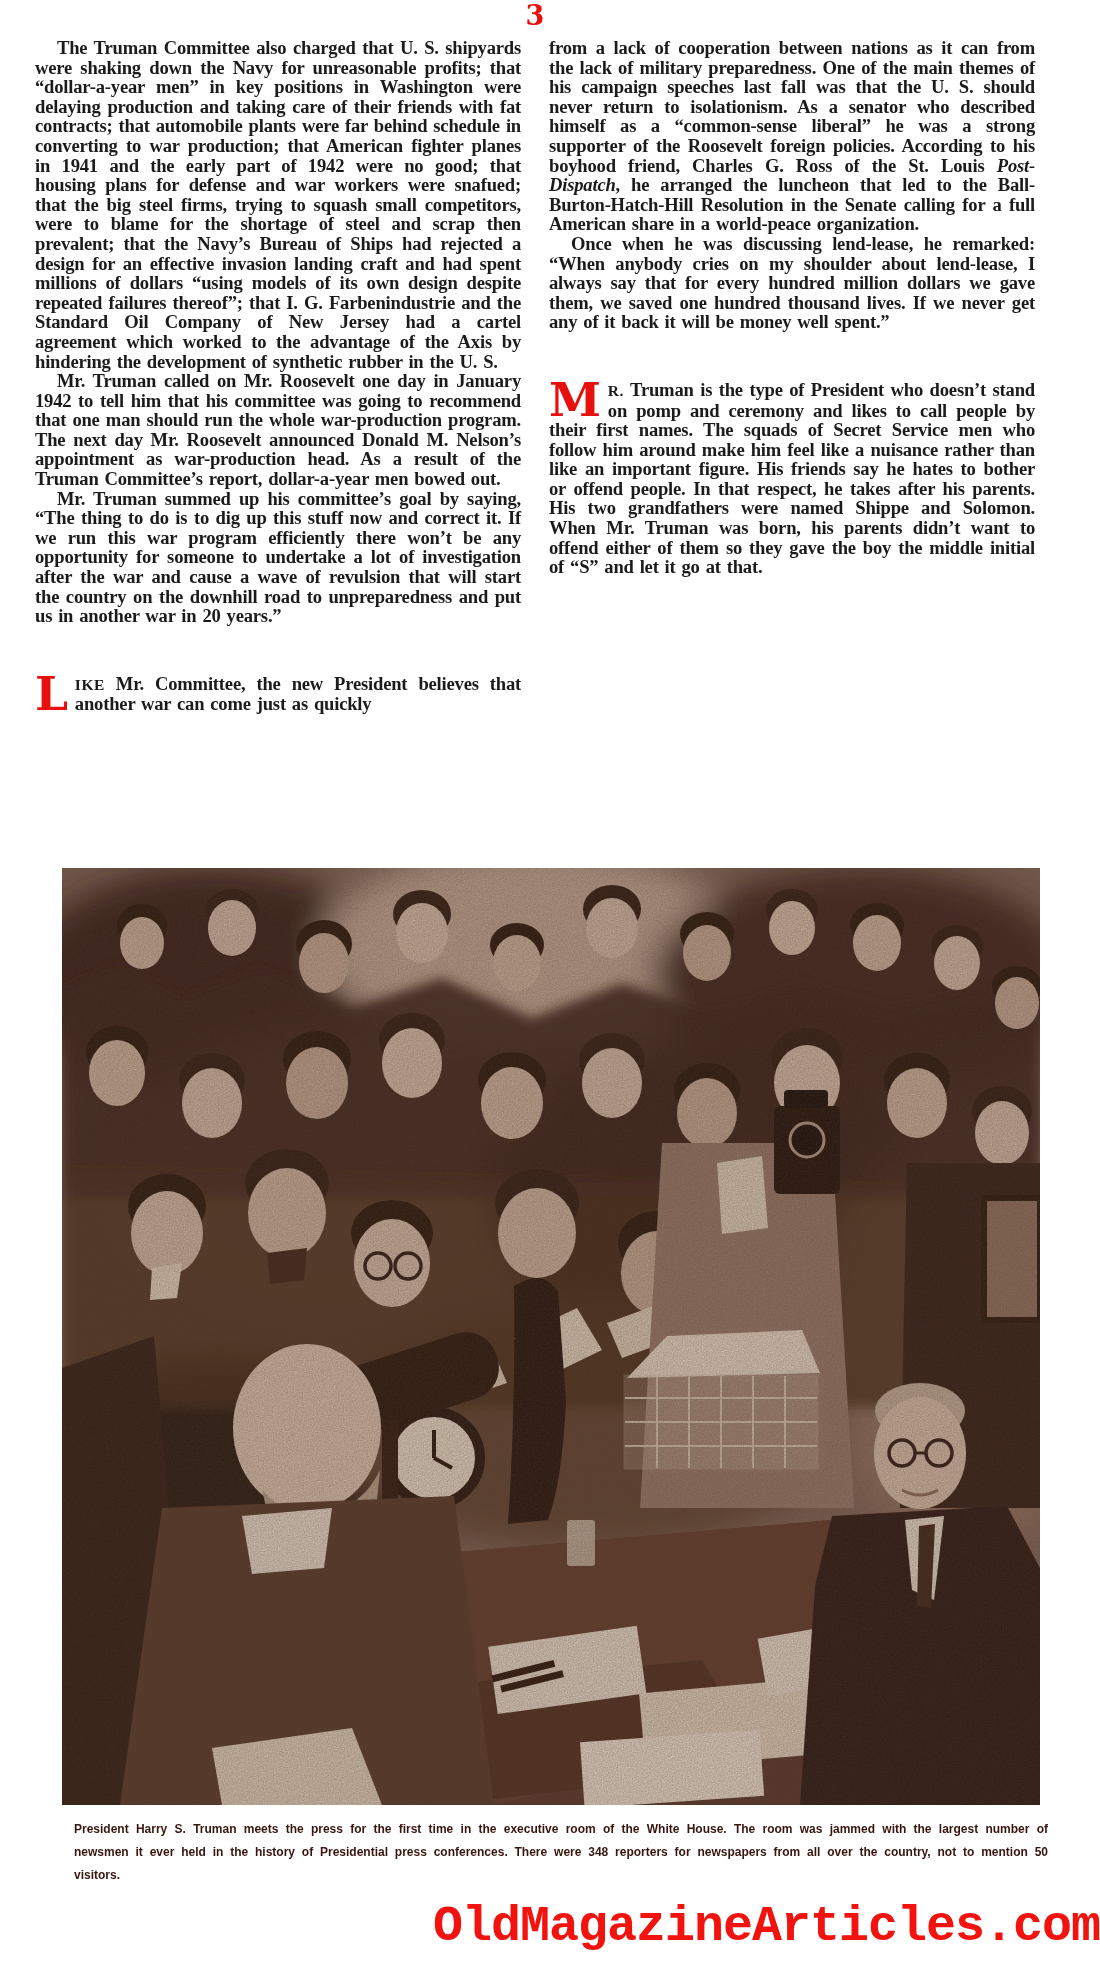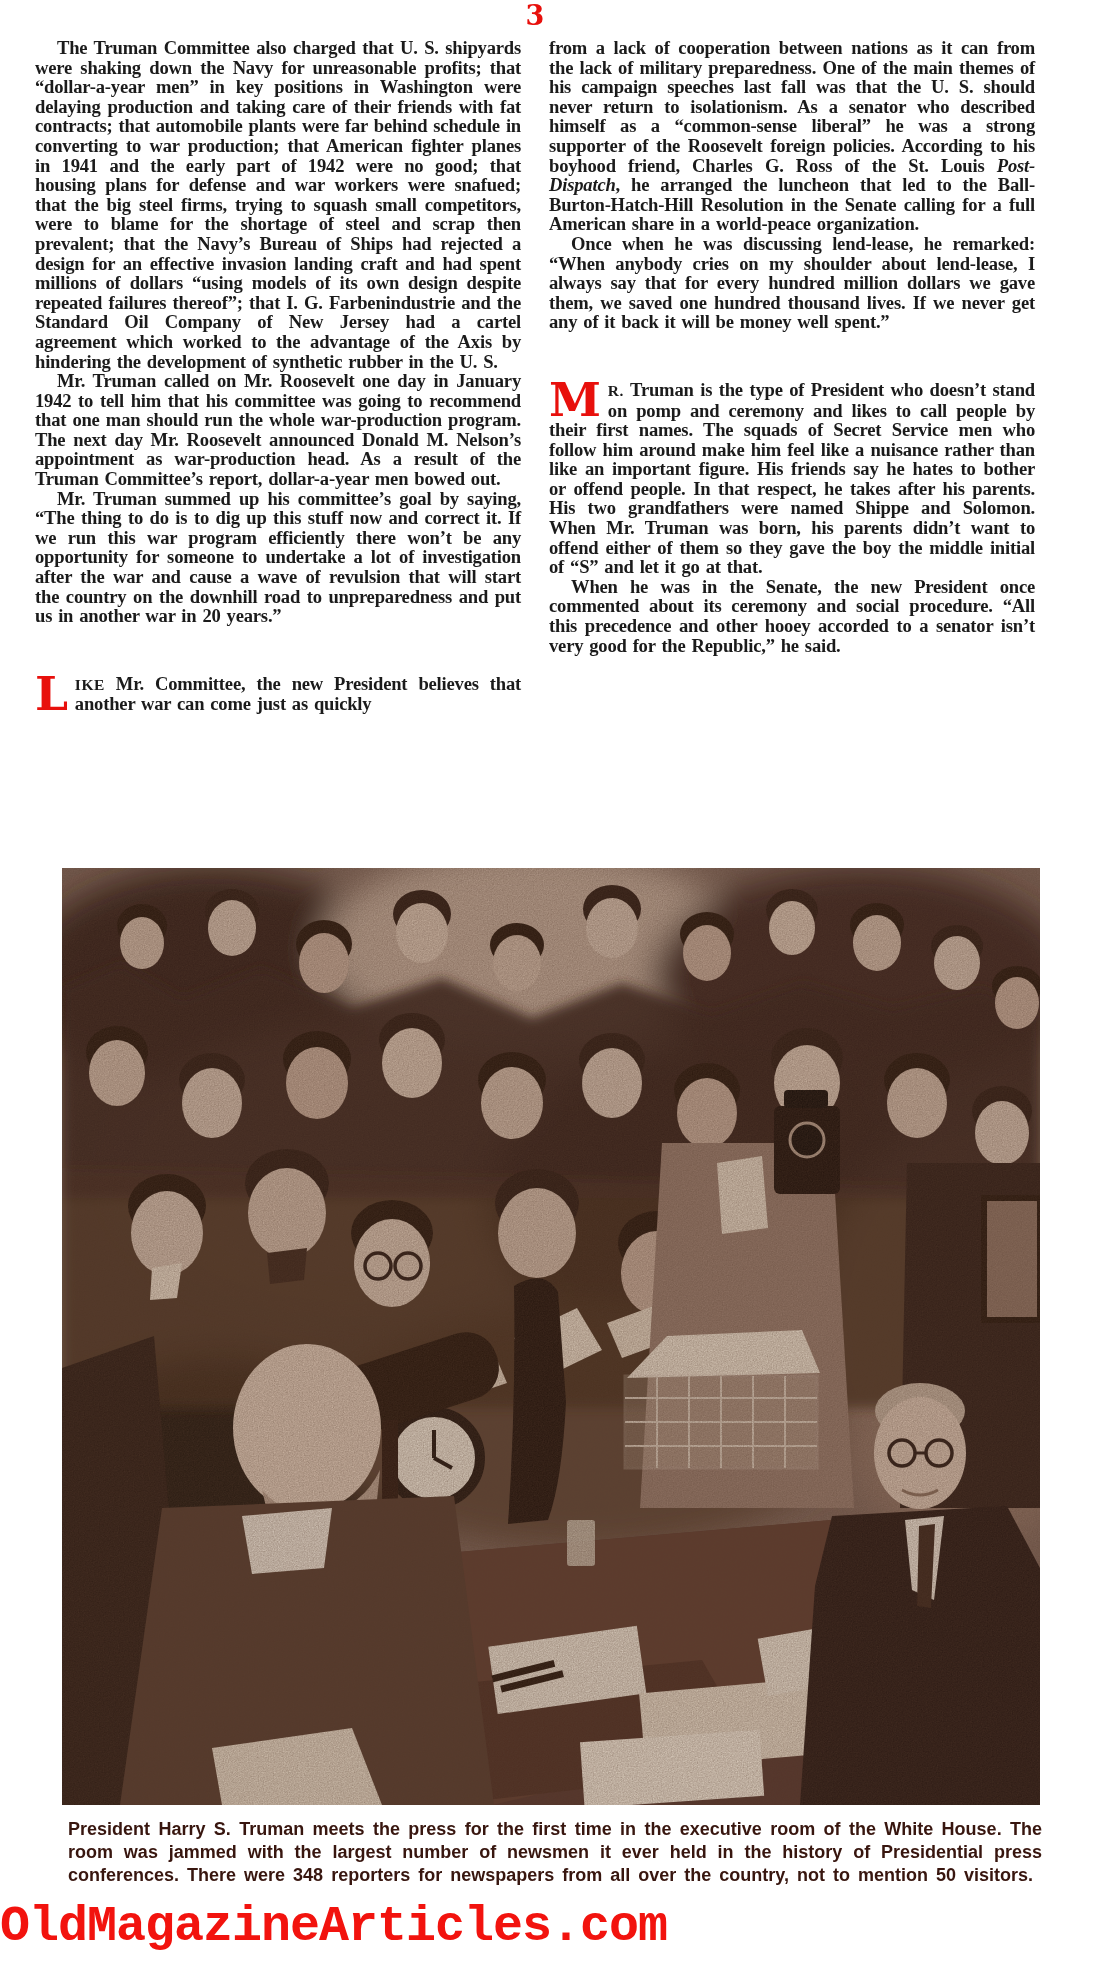--- a/index.html
+++ b/index.html
@@ -11,24 +11,24 @@
   .col{width:486px;font-size:18.6px;line-height:19.6px;font-weight:600;
        text-align:justify;letter-spacing:-0.2px;word-spacing:1.5px;}
   .col p{margin:0;}
   .col p.indent{text-indent:22px;}
   .col p.gap-top{margin-top:48px;}
   .dropcap{float:left;color:#e8100c;font-family:"DejaVu Serif",serif;font-weight:bold;
        font-size:47px;line-height:36px;margin:2px 7px 0 0;}
   .smallcaps{font-size:15.5px;letter-spacing:0.5px;}
   .photo-frame{position:absolute;top:868px;left:62px;width:978px;height:937px;background:#7d6357;}
   .photo-frame svg{display:block;}
-  .caption{position:absolute;top:1818px;left:68px;width:974px;
-       font-family:"Liberation Sans",sans-serif;font-weight:bold;font-size:18px;line-height:23px;
+  .caption{position:absolute;top:1818px;left:74px;width:974px;
+       font-family:"Liberation Sans",sans-serif;font-weight:bold;font-size:12px;line-height:23px;
        color:#38160f;text-align:justify;word-spacing:3px;}
-  .watermark{position:absolute;top:1898px;left:0;width:1100px;text-align:left;
+  .watermark{position:absolute;top:1898px;left:0;width:1100px;text-align:right;
        font-family:"Liberation Mono","DejaVu Sans Mono",monospace;font-weight:bold;
        font-size:50px;color:#f2130e;letter-spacing:-1px;}
 </style>
 </head>
 <body>
 
 <div class="page">
 
   <div class="page-number">3</div>
 
@@ -36,21 +36,20 @@
     <div class="col">
       <p class="indent">The Truman Committee also charged that U. S. shipyards were shaking down the Navy for unreasonable profits; that “dollar-a-year men” in key positions in Washington were delaying production and taking care of their friends with fat contracts; that automobile plants were far behind schedule in converting to war production; that American fighter planes in 1941 and the early part of 1942 were no good; that housing plans for defense and war workers were snafued; that the big steel firms, trying to squash small competitors, were to blame for the shortage of steel and scrap then prevalent; that the Navy’s Bureau of Ships had rejected a design for an effective invasion landing craft and had spent millions of dollars “using models of its own design despite repeated failures thereof”; that I. G. Farbenindustrie and the Standard Oil Company of New Jersey had a cartel agreement which worked to the advantage of the Axis by hindering the development of synthetic rubber in the U. S.</p>
       <p class="indent">Mr. Truman called on Mr. Roosevelt one day in January 1942 to tell him that his committee was going to recommend that one man should run the whole war-production program. The next day Mr. Roosevelt announced Donald M. Nelson’s appointment as war-production head. As a result of the Truman Committee’s report, dollar-a-year men bowed out.</p>
       <p class="indent">Mr. Truman summed up his committee’s goal by saying, “The thing to do is to dig up this stuff now and correct it. If we run this war program efficiently there won’t be any opportunity for someone to undertake a lot of investigation after the war and cause a wave of revulsion that will start the country on the downhill road to unpreparedness and put us in another war in 20 years.”</p>
       <p class="gap-top"><span class="dropcap">L</span><span class="smallcaps">IKE</span><span> Mr. Committee, the new President believes that another war can come just as quickly</span></p>
     </div>
     <div class="col">
       <p><span>from a lack of cooperation between nations as it can from the lack of military preparedness. One of the main themes of his campaign speeches last fall was that the U. S. should never return to isolationism. As a senator who described himself as a “common-sense liberal” he was a strong supporter of the Roosevelt foreign policies. According to his boyhood friend, Charles G. Ross of the St. Louis </span><i>Post-Dispatch</i><span>, he arranged the luncheon that led to the Ball-Burton-Hatch-Hill Resolution in the Senate calling for a full American share in a world-peace organization.</span></p>
       <p class="indent">Once when he was discussing lend-lease, he remarked: “When anybody cries on my shoulder about lend-lease, I always say that for every hundred million dollars we gave them, we saved one hundred thousand lives. If we never get any of it back it will be money well spent.”</p>
       <p class="gap-top"><span class="dropcap">M</span><span class="smallcaps">R.</span><span> Truman is the type of President who doesn’t stand on pomp and ceremony and likes to call people by their first names. The squads of Secret Service men who follow him around make him feel like a nuisance rather than like an important figure. His friends say he hates to bother or offend people. In that respect, he takes after his parents. His two grandfathers were named Shippe and Solomon. When Mr. Truman was born, his parents didn’t want to offend either of them so they gave the boy the middle initial of “S” and let it go at that.</span></p>
-      <p class="indent">When he was in the Senate, the new President once commented about its ceremony and social procedure. “All this precedence and other hooey accorded to a senator isn’t very good for the Republic,” he said.</p>
     </div>
   </div>
 
   <div class="photo-frame">
     <svg width="978" height="937" viewBox="0 0 978 937" xmlns="http://www.w3.org/2000/svg">
       <defs>
         <filter id="soft" x="-40%" y="-40%" width="180%" height="180%">
             <feGaussianBlur stdDeviation="16"></feGaussianBlur>
           </filter>
         <filter id="soft2" x="-40%" y="-40%" width="180%" height="180%">

